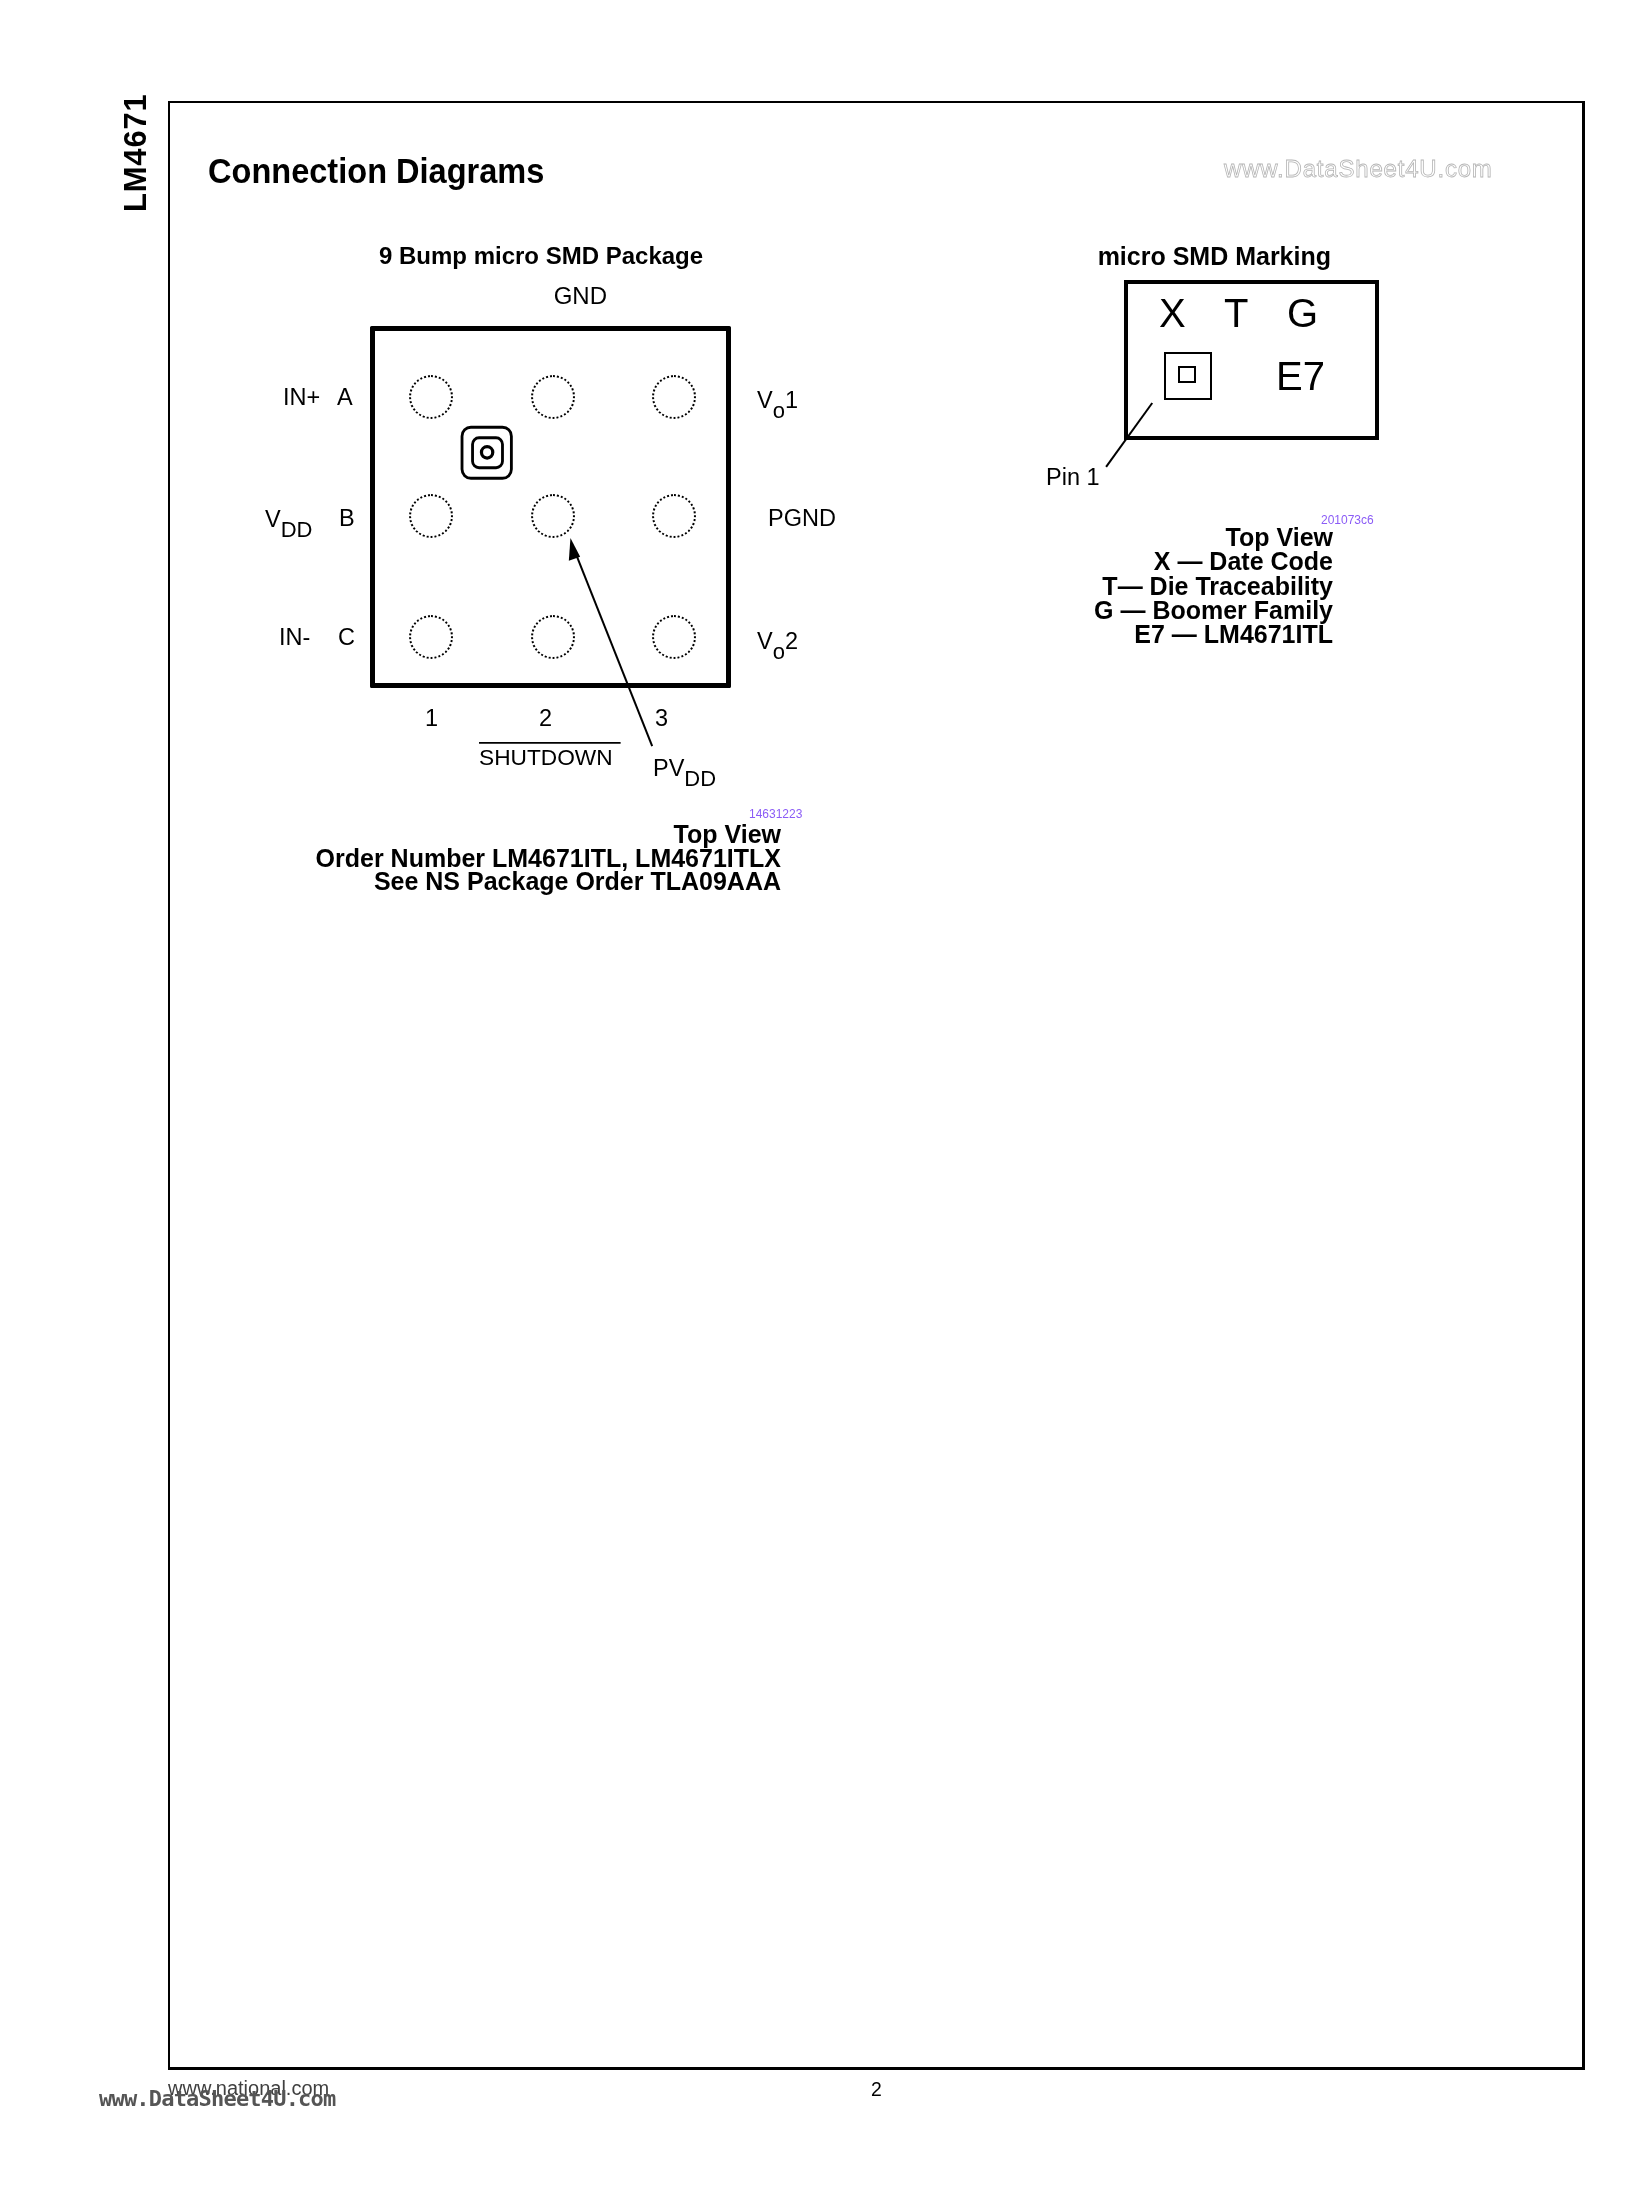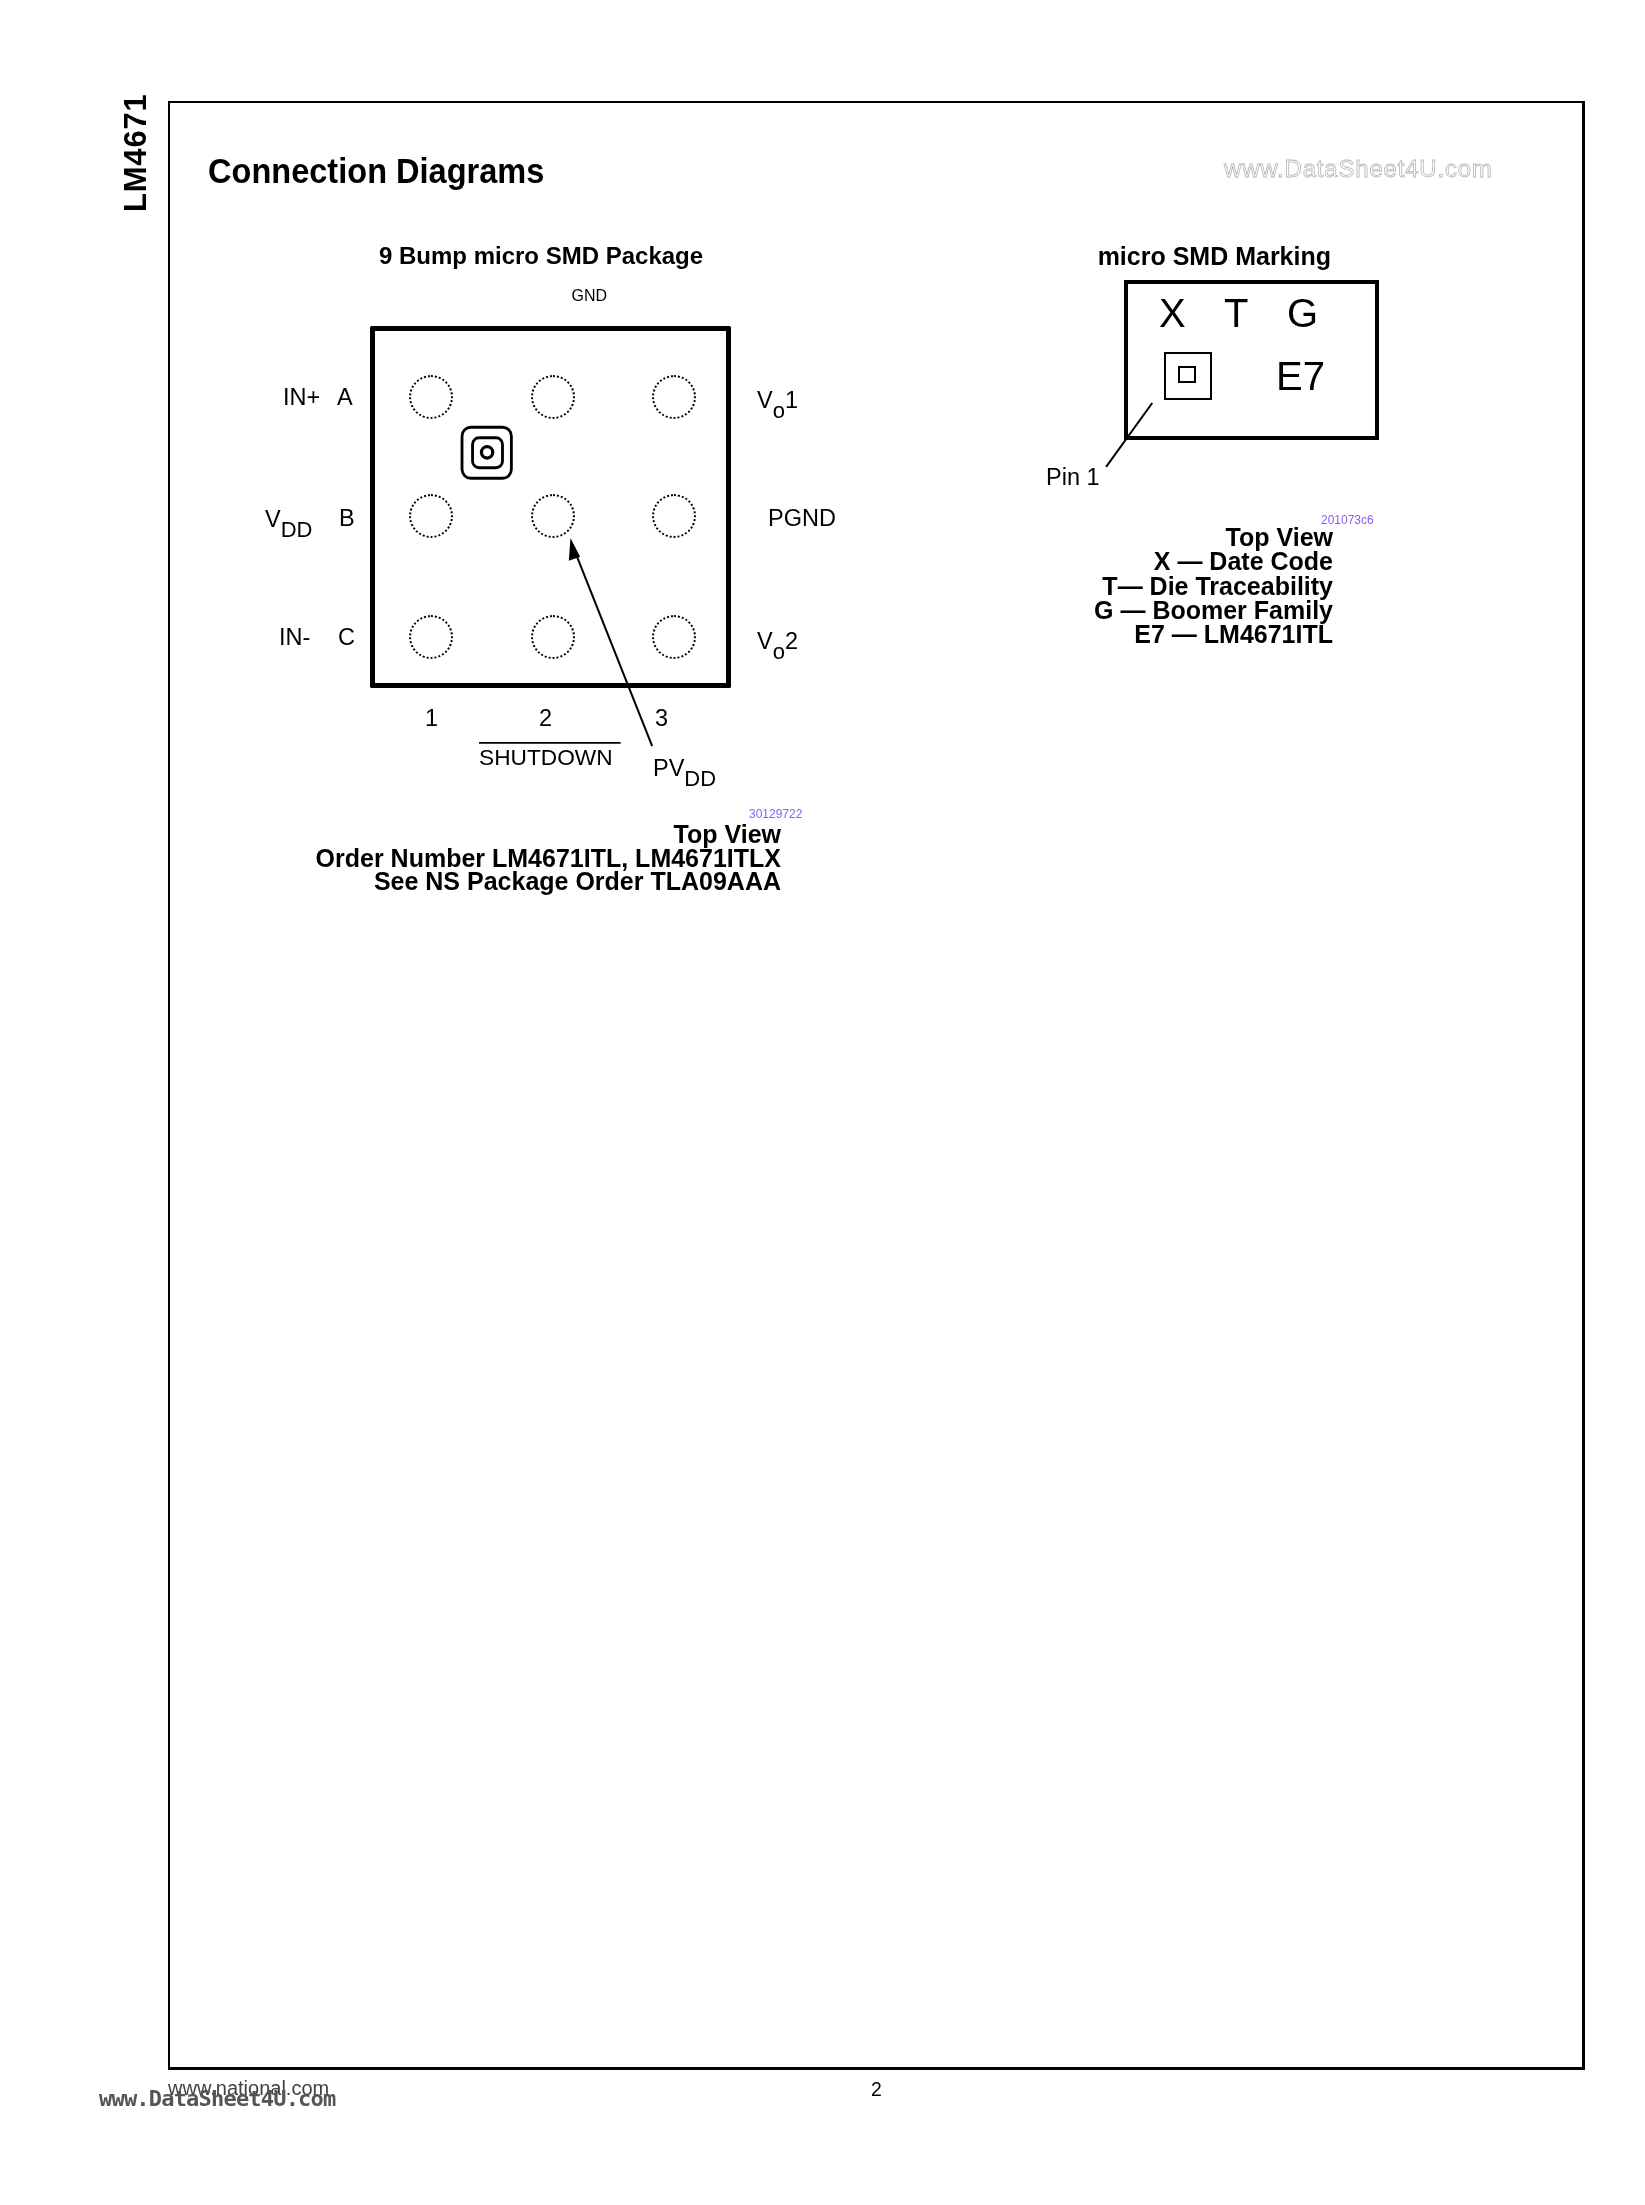--- a/index.html
+++ b/index.html
@@ -30,21 +30,21 @@
 
 <div class="frame"></div>
 
 <div class="side-label">LM4671</div>
 
 <div class="heading">Connection Diagrams</div>
 
 <div class="watermark">www.DataSheet4U.com</div>
 
 <div class="center-text bold t30" style="left:379px; top:244px; width:324px;">9 Bump micro SMD Package</div>
-<div class="center-text t28" style="left:510px; top:284px; width:97px; font-size:16px;">GND</div>
+<div class="center-text t28" style="left:510px; top:284px; width:97px; font-size:24px;">GND</div>
 
 <div class="pkg-box"></div>
 
 <div class="bump" style="left:409px; top:375px;"></div>
 <div class="bump" style="left:531px; top:375px;"></div>
 <div class="bump" style="left:652px; top:375px;"></div>
 <div class="bump" style="left:409px; top:494px;"></div>
 <div class="bump" style="left:531px; top:494px;"></div>
 <div class="bump" style="left:652px; top:494px;"></div>
 <div class="bump" style="left:409px; top:615px;"></div>
@@ -78,21 +78,21 @@
 <div class="label" style="left:768px; top:506px;">PGND</div>
 <div class="label" style="left:757px; top:629px;"><span>V</span><span class="sub">o</span><span>2</span></div>
 
 <div class="label" style="left:425px; top:706px;">1</div>
 <div class="label" style="left:539px; top:706px;">2</div>
 <div class="label" style="left:655px; top:706px;">3</div>
 
 <div class="label" style="left:479px; top:745px; font-size:22.7px;">SHUTDOWN</div>
 <div class="label" style="left:653px; top:756px;"><span>PV</span><span class="sub">DD</span></div>
 
-<div class="code" style="left:749px; top:807px;">30129722</div>
+<div class="code" style="left:749px; top:807px;">14631223</div>
 
 <div class="center-text bold t28" style="left:295px; top:822px; width:486px;">Top View</div>
 <div class="center-text bold t28" style="left:295px; top:846px; width:486px;">Order Number LM4671ITL, LM4671ITLX</div>
 <div class="center-text bold t28" style="left:295px; top:869px; width:486px;">See NS Package Order TLA09AAA</div>
 
 <div class="center-text bold t28" style="left:1088px; top:244px; width:243px;">micro SMD Marking</div>
 
 <div class="mark-box"></div>
 <div class="mark-char" style="left:1159px; top:293px;">X</div>
 <div class="mark-char" style="left:1224px; top:293px;">T</div>

